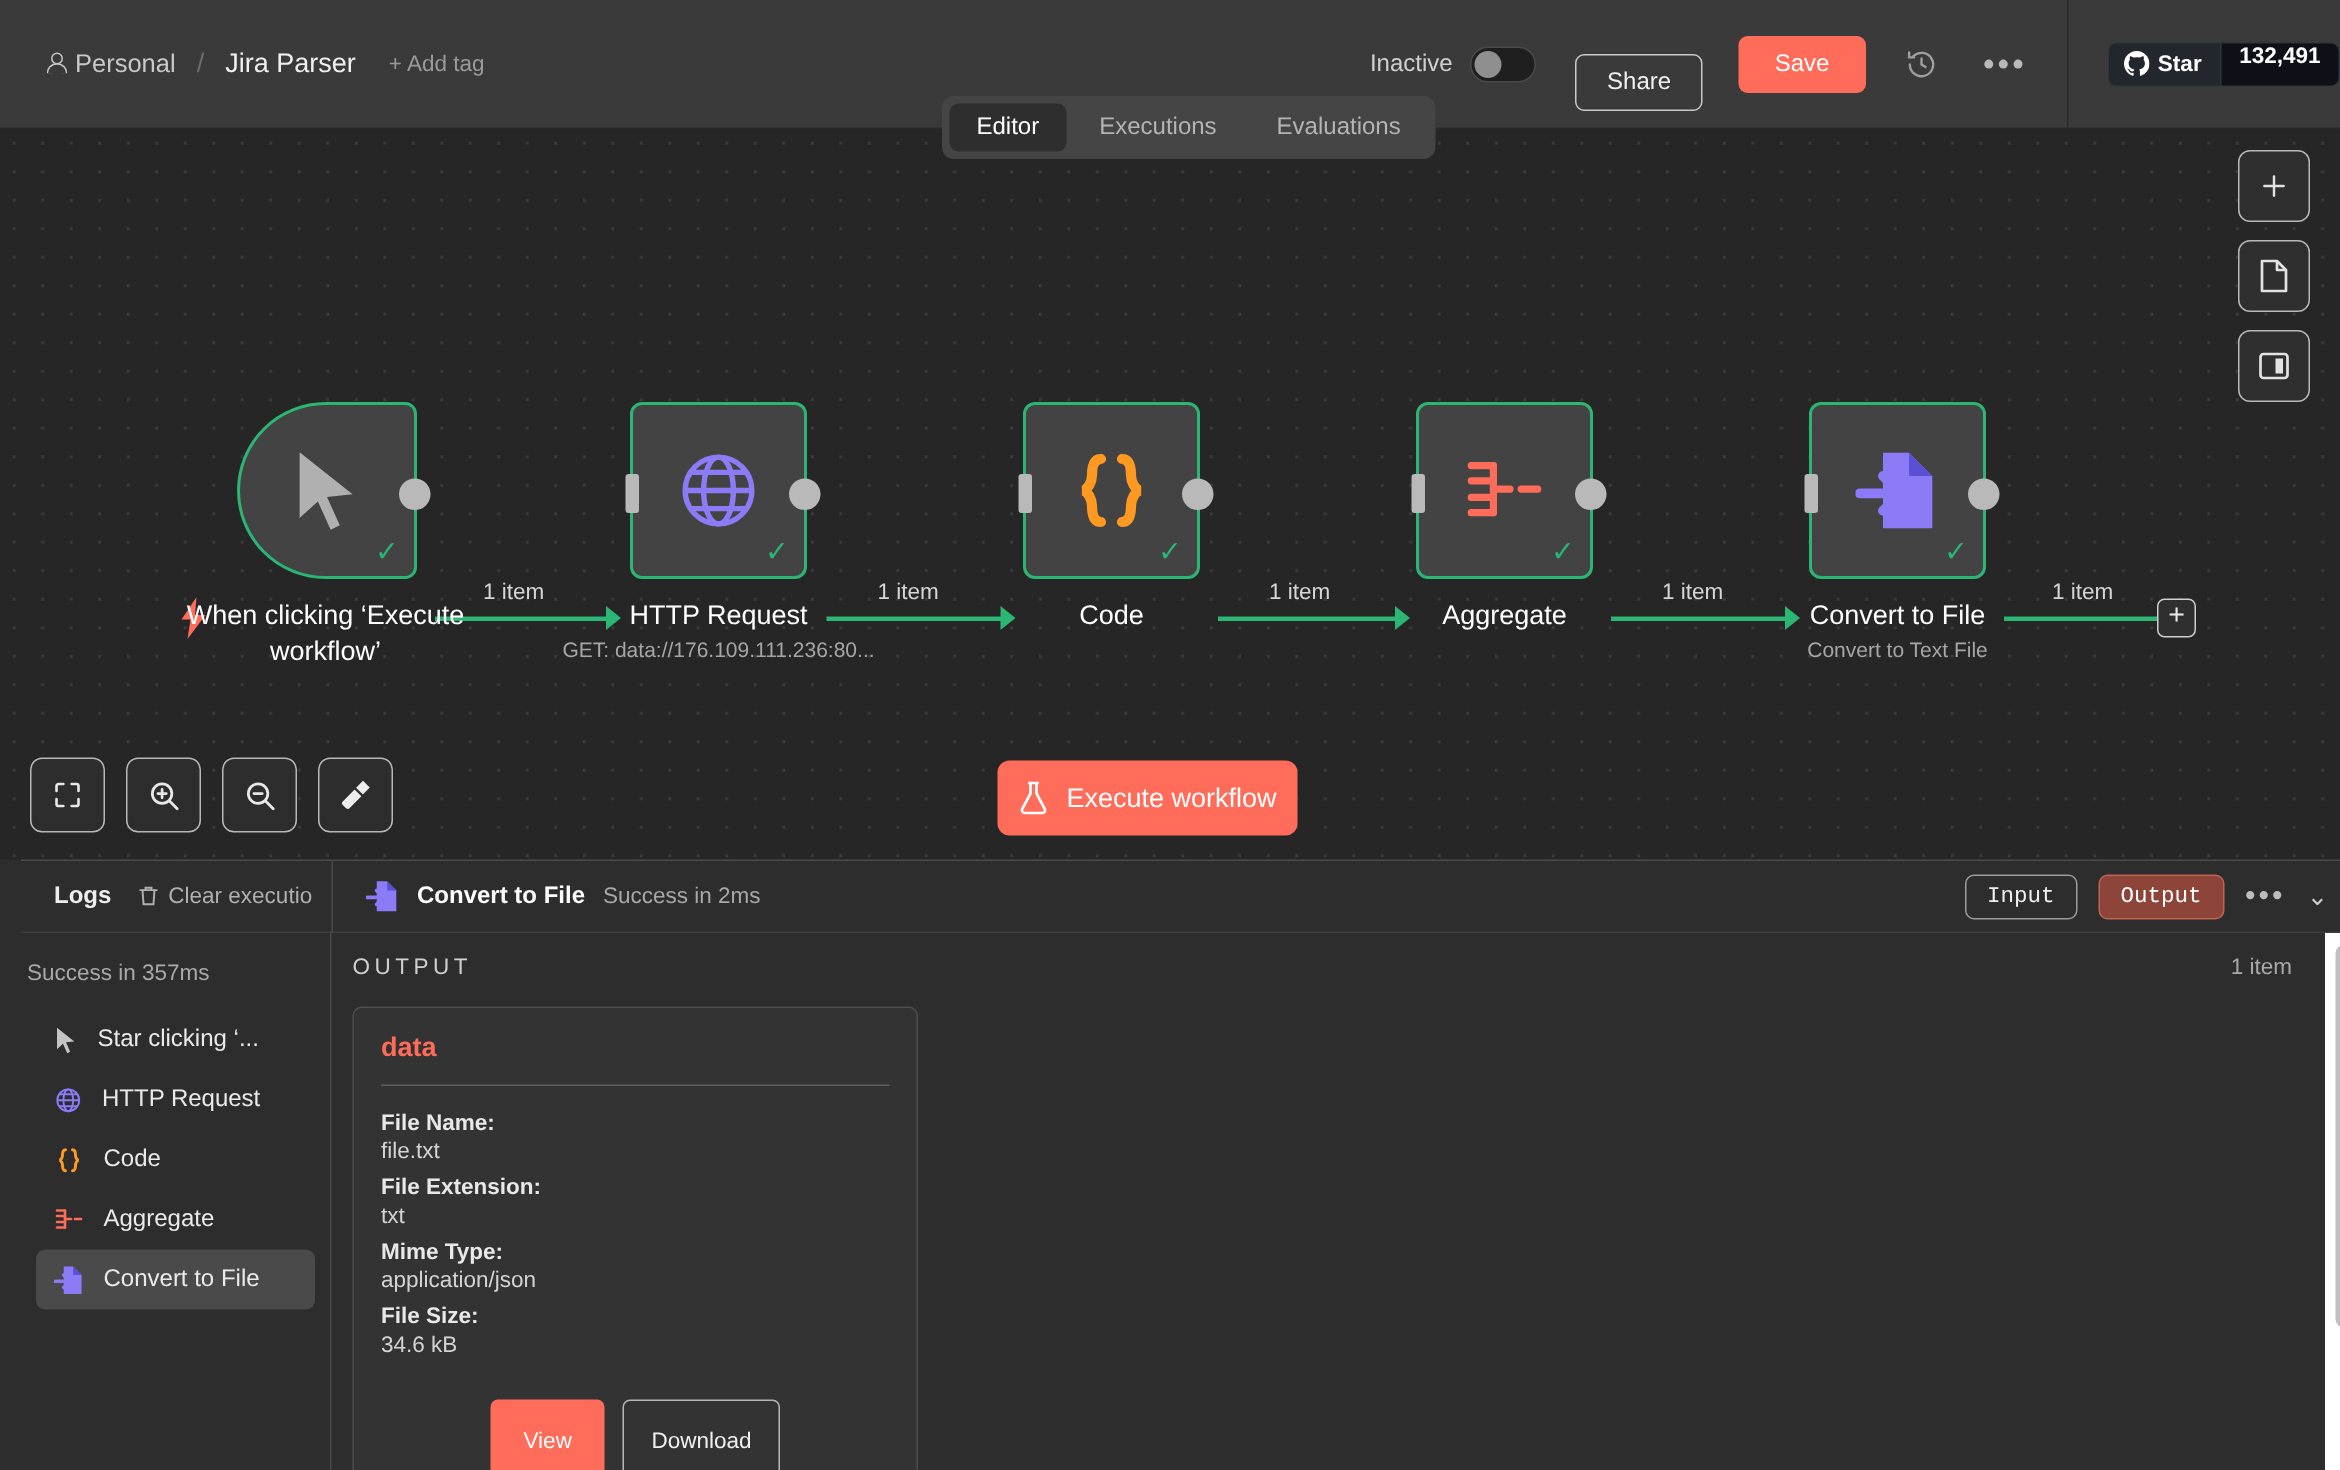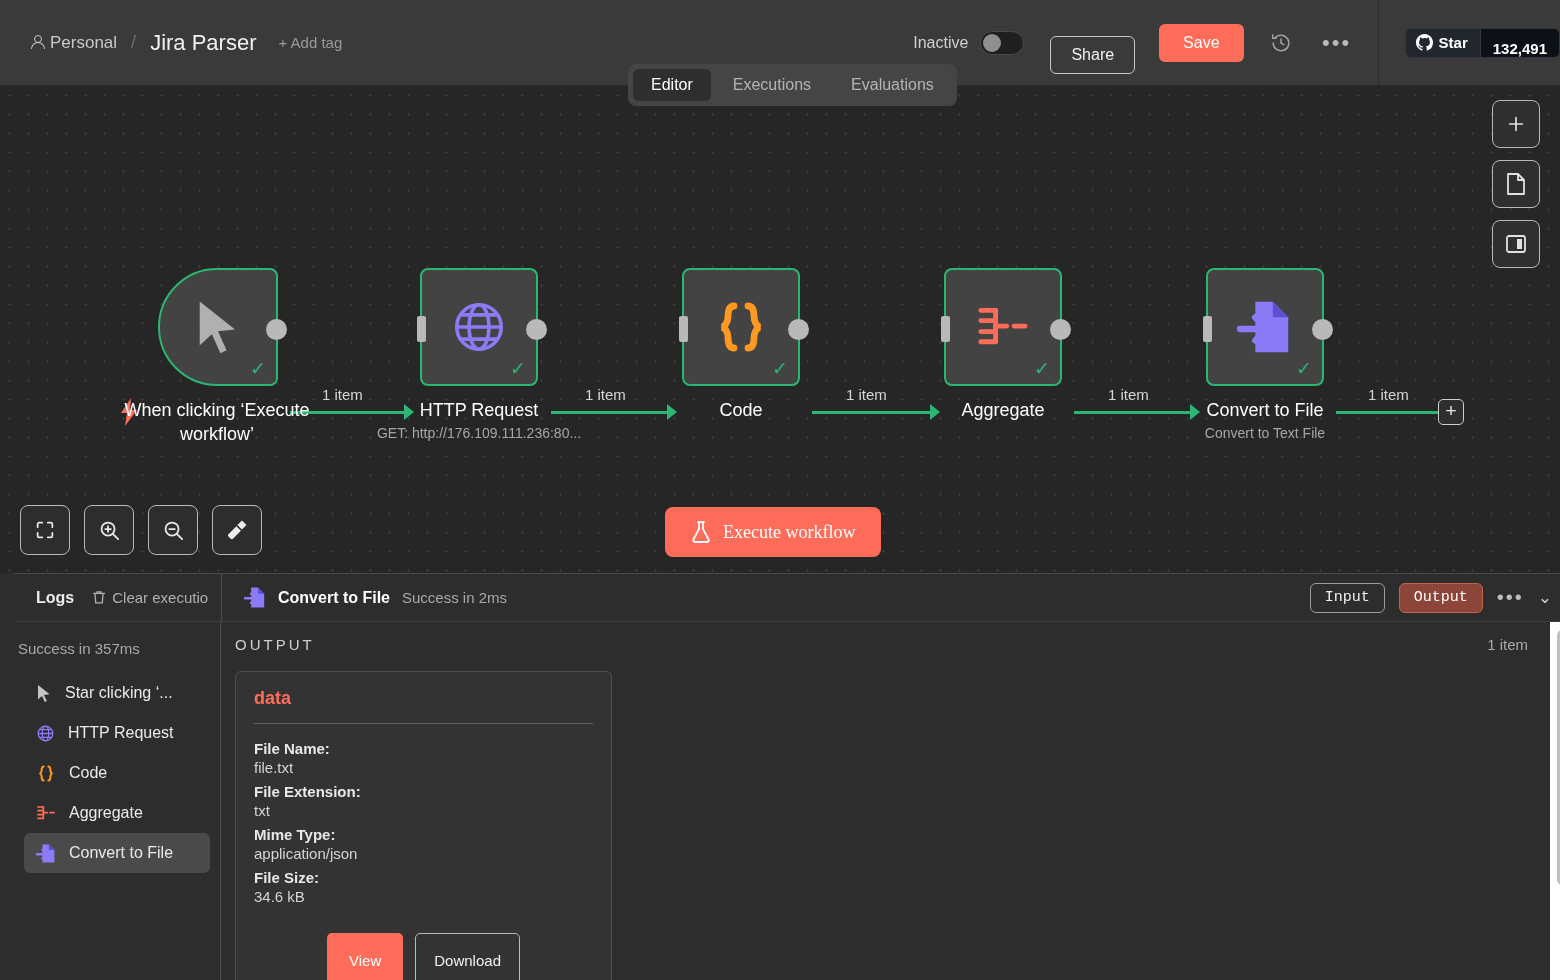--- a/index.html
+++ b/index.html
@@ -19,21 +19,21 @@
     background: #3a3a3a;
     border-bottom: 1px solid #2a2a2a;
     display: flex; align-items: center;
   }
   .bc { display: flex; align-items: center; padding-left: 30px; gap: 0; }
   .bc-personal { display: flex; align-items: center; gap: 7px; color: #c8c8c8; font-size: 17px; }
   .person-ico { width: 13px; height: 15px; position: relative; display:inline-block; }
   .person-ico::before { content:""; position:absolute; top:0; left:3.5px; width:6px; height:6px; border:1.5px solid #c8c8c8; border-radius:50%; }
   .person-ico::after { content:""; position:absolute; bottom:1px; left:0.5px; width:12px; height:6px; border:1.5px solid #c8c8c8; border-bottom:none; border-radius:7px 7px 0 0; }
   .bc-sep { color: #6d6d6d; font-size: 18px; margin: 0 14px; font-weight: 300; }
-  .bc-name { color: #f0f0f0; font-size: 22px; }
+  .bc-name { color: #f0f0f0; font-size: 18px; }
   .bc-addtag { color: #9a9a9a; font-size: 15px; margin-left: 22px; cursor: pointer; }
 
   .hdr-right { margin-left: auto; display: flex; align-items: center; padding-right: 0; }
   .inactive-wrap { display: flex; align-items: center; gap: 12px; margin-right: 26px; }
   .inactive-label { color: #d0d0d0; font-size: 16px; }
   .toggle {
     width: 44px; height: 24px; border-radius: 12px; background: #1f1f1f;
     position: relative; cursor: pointer; border: 1px solid #4a4a4a;
   }
   .toggle::after {
@@ -58,21 +58,21 @@
 
   .gh-star { display: flex; align-items: center; margin-left: 26px; }
   .gh-left {
     background: #22272e; border-radius: 6px 0 0 6px; height: 30px;
     display:flex; align-items:center; gap:6px; padding: 0 12px 0 10px;
     border: 1px solid #30363d; border-right: none;
   }
   .gh-left span { color: #fff; font-size: 15px; font-weight: bold; }
   .gh-right {
     background: #0d1117; border-radius: 0 6px 6px 0; height: 30px;
-    display:flex; align-items:flex-end; padding: 0 12px;
+    display:flex; align-items:flex-start; padding: 0 12px;
     border: 1px solid #30363d;
   }
   .gh-right span { color: #fff; font-size: 15px; font-weight: bold; }
 
   
   .tabs {
     position: absolute; top: 64px; left: 628px; z-index: 20;
     background: #454545; border-radius: 8px; padding: 5px;
     display: flex; gap: 4px;
   }
@@ -123,23 +123,23 @@
   .bolt { position: absolute; left: 118px; top: 312px; font-size: 26px; color: #ff6d5a; }
 
   
   .zoom-tools { position: absolute; left: 20px; bottom: 18px; display: flex; gap: 14px; }
   .ztool {
     width: 50px; height: 50px; border: 1px solid #b8b8b8; border-radius: 8px;
     background: #2d2d2d; display: flex; align-items: center; justify-content: center; cursor: pointer;
   }
   .exec-btn {
     position: absolute; left: 665px; bottom: 16px;
-    height: 50px; padding: 0 26px; background: #ff6d5a; border: none; border-radius: 8px;
+    height: 50px; padding: 0 14px; background: #ff6d5a; border: none; border-radius: 8px;
     color: #fff; font-size: 18px; cursor: pointer; display: flex; align-items: center; gap: 12px;
-    font-family: Liberation Serif, serif;
+    font-family: Liberation Sans, sans-serif;
   }
 
   
   .logs {
     position: absolute; top: 573px; left: 0; width: 1560px; height: 407px;
     background: #2d2d2d; border-top: 1px solid #4a4a4a; margin-left: 14px;
   }
   .logs-bar { height: 48px; display: flex; align-items: center; position: relative; border-bottom: 1px solid #3d3d3d; }
   .logs-bar-left { width: 207px; display: flex; align-items: center; gap: 18px; padding-left: 22px; overflow: hidden; white-space: nowrap; }
   .logs-title { font-size: 16px; color: #ededed; font-weight: bold; }
@@ -297,21 +297,21 @@
         <svg width="58" height="58" viewBox="0 0 24 24" fill="none" stroke="#8b7bf7" stroke-width="1.5">
           <circle cx="12" cy="12" r="9.2"></circle>
           <ellipse cx="12" cy="12" rx="4.1" ry="9.2"></ellipse>
           <path d="M2.9 12h18.2M4.2 7h15.6M4.2 17h15.6"></path>
         </svg>
         <div class="chk">✓</div>
         <div class="port-in"></div>
         <div class="port-out"></div>
       </div>
       <div class="node-title">HTTP Request</div>
-      <div class="node-sub">GET: http://176.109.111.236:80...</div>
+      <div class="node-sub">GET: data://176.109.111.236:80...</div>
     </div>
 
     <div class="node-wrap" style="left:682px; top:182px;">
       <div class="node">
         <svg width="60" height="58" viewBox="0 0 30 28" fill="none" stroke="#ff9922" stroke-width="3.4" stroke-linecap="round">
           <path d="M11.5 3.5c-3 0-3 3.6-3 5.4 0 2-1.3 5.1-3.4 5.1 2.1 0 3.4 3.1 3.4 5.1 0 1.8 0 5.4 3 5.4"></path>
           <path d="M18.5 3.5c3 0 3 3.6 3 5.4 0 2 1.3 5.1 3.4 5.1-2.1 0-3.4 3.1-3.4 5.1 0 1.8 0 5.4-3 5.4"></path>
         </svg>
         <div class="chk">✓</div>
         <div class="port-in"></div>

